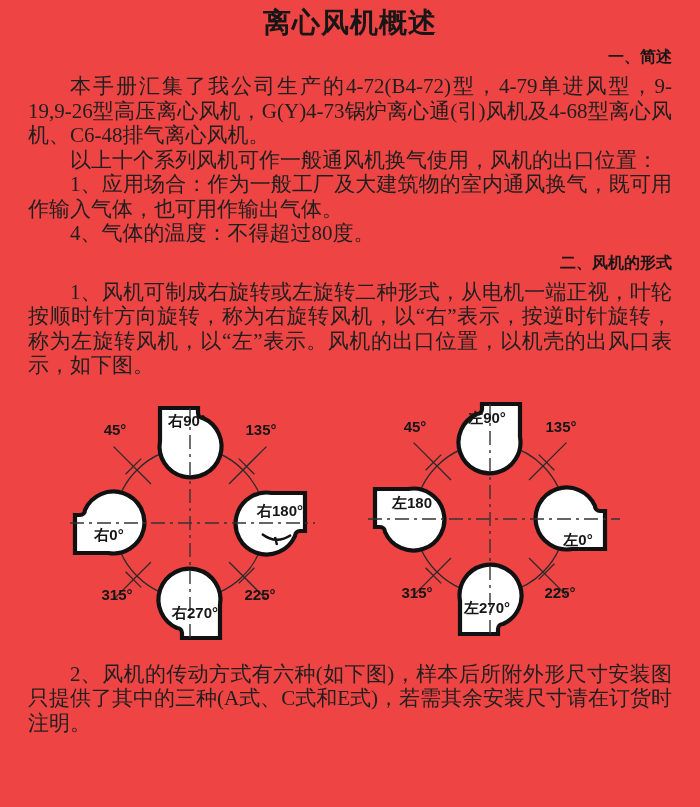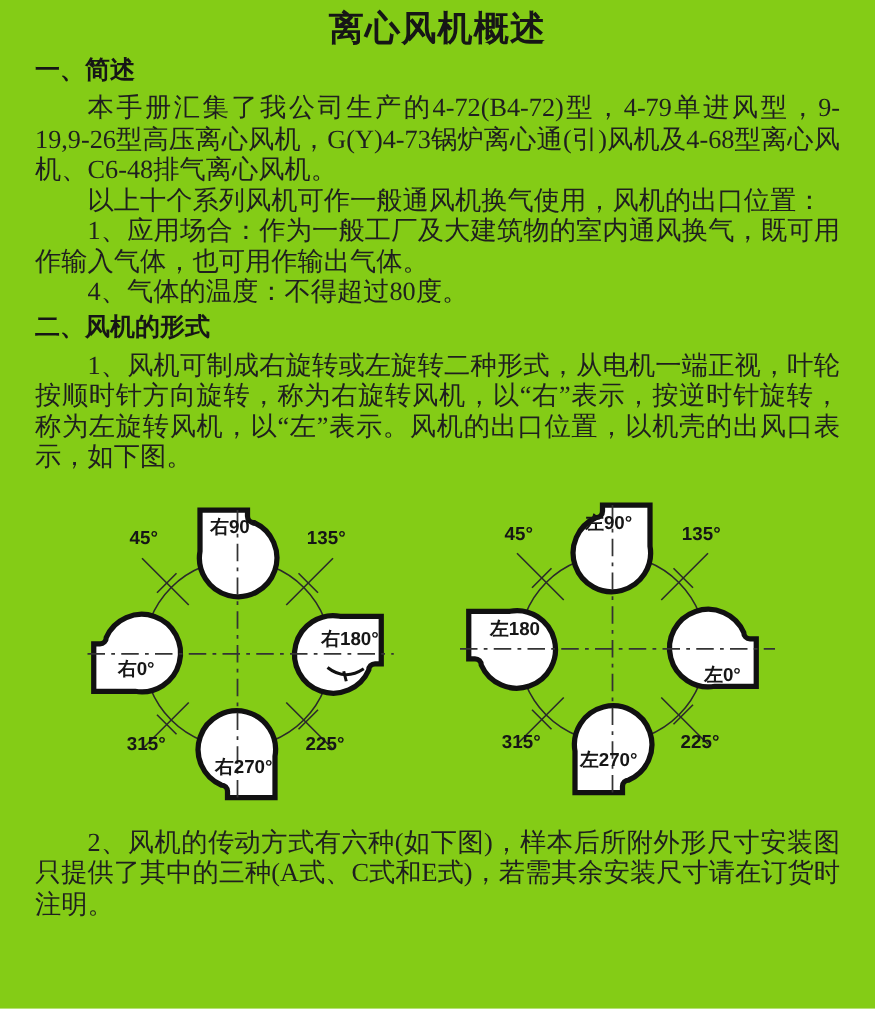--- a/index.html
+++ b/index.html
@@ -1,43 +1,44 @@
 <!DOCTYPE html>
 <html><head>
 <meta charset="utf-8">
 <style>
   html,body{margin:0;padding:0;background:#ffffff;}
   .page{
     position:relative;
     width:700px;height:807px;
     margin:0 auto;
-    background:#84cc16;
+    background:#ef4444;
     color:#1f1f1f;
     font-family:"Liberation Serif","DejaVu Serif",serif;
     overflow:hidden;
     box-sizing:border-box;
     padding:6px 28px 0 28px;
   }
   h1.doc-title{
     margin:0;
     text-align:center;
     font-family:"Liberation Sans","DejaVu Sans",sans-serif;
     font-size:28px;
     line-height:34px;
     font-weight:700;
     letter-spacing:1px;
     color:#161616;
   }
   h2.sec-head{
     margin:5px 0 3px 0;
     font-family:Liberation Mono, monospace;
-    font-size:20px;
+    font-size:16px;
     line-height:26px;
     font-weight:700;
     color:#161616;
+    text-align:right;
   }
   p.body-p{
     margin:0;
     font-size:21px;
     line-height:24.5px;
     text-align:justify;
     text-indent:2em;
     color:#1f1f1f;
   }
   .diagram-wrap{

